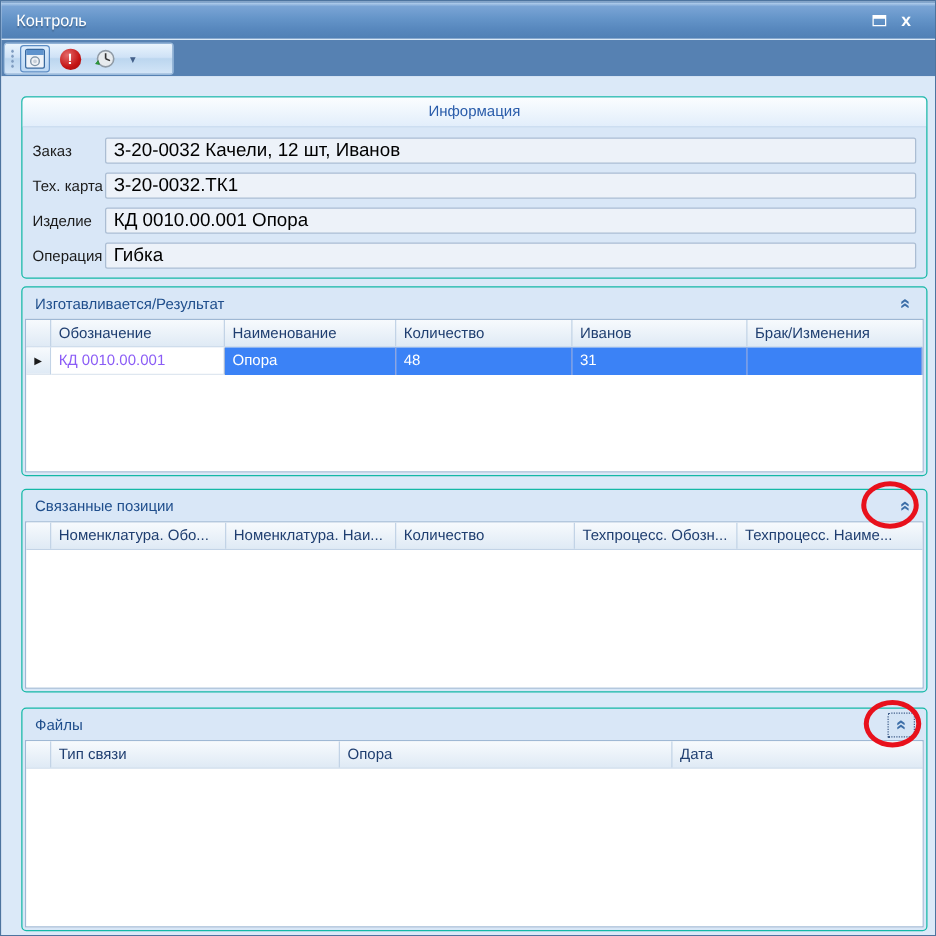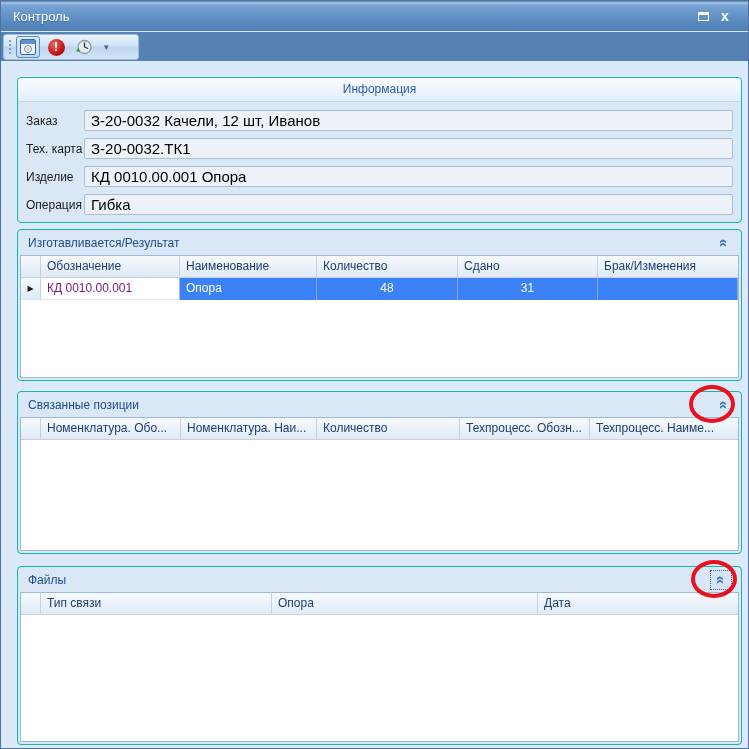--- a/index.html
+++ b/index.html
@@ -84,22 +84,22 @@
   .thead { display:flex; height:22px; flex:none; font-size:12px; color:#1f3e70;
     background:linear-gradient(#f7fafd,#dfeaf5); border-bottom:1px solid #c2d3e6; }
   .th { line-height:21px; padding:0 6px; border-right:1px solid #c2d3e6; white-space:nowrap; overflow:hidden; }
   .ind-cell { width:20px; flex:none; background:linear-gradient(#f7fafd,#dfeaf5); border-right:1px solid #c2d3e6;
     display:flex; align-items:center; justify-content:center; }
   .trow { display:flex; height:22px; flex:none; font-size:12px; }
   .trow .ind-cell { border-bottom:1px solid #dfe7f0; }
   .arrow-glyph { font-size:8px; color:#1a1a1a; }
   .td { line-height:21px; padding:0 6px; white-space:nowrap; overflow:hidden; }
   .td.sel { background:#3b82f6; color:#fff; border-right:1px solid #8fa4de; }
-  .td.focus-cell { background:#fff; color:#701a75; border-right:1px solid #a9bad6; border-bottom:1px solid #dfe7f0; }
-  .td.num { text-align:center; }
+  .td.focus-cell { background:#fff; color:#8b5cf6; border-right:1px solid #a9bad6; border-bottom:1px solid #dfe7f0; }
+  .td.num { text-align:left; }
   .tbody-empty { flex:1; background:#fff; }
   
   .c-m0{width:139px;flex:none;} .c-m1{width:137px;flex:none;} .c-m2{width:141px;flex:none;}
   .c-m3{width:140px;flex:none;} .c-m4{flex:1;border-right:none;}
   
   .c-l0{width:140px;flex:none;} .c-l1{width:136px;flex:none;} .c-l2{width:143px;flex:none;}
   .c-l3{width:130px;flex:none;} .c-l4{flex:1;border-right:none;}
   
   .c-f0{width:231px;flex:none;} .c-f1{width:266px;flex:none;} .c-f2{flex:1;border-right:none;}
   .made-panel { top:168px; height:152px; }
@@ -178,21 +178,21 @@
         <button class="collapse-btn">
           <span class="chev">«</span>
         </button>
       </div>
       <div class="grid">
         <div class="thead">
           <div class="ind-cell"></div>
           <div class="th c-m0">Обозначение</div>
           <div class="th c-m1">Наименование</div>
           <div class="th c-m2">Количество</div>
-          <div class="th c-m3">Сдано</div>
+          <div class="th c-m3">Иванов</div>
           <div class="th c-m4">Брак/Изменения</div>
         </div>
         <div class="trow">
           <div class="ind-cell">
             <span class="arrow-glyph">▶</span>
           </div>
           <div class="td c-m0 focus-cell">КД 0010.00.001</div>
           <div class="td c-m1 sel">Опора</div>
           <div class="td c-m2 sel num">48</div>
           <div class="td c-m3 sel num">31</div>

